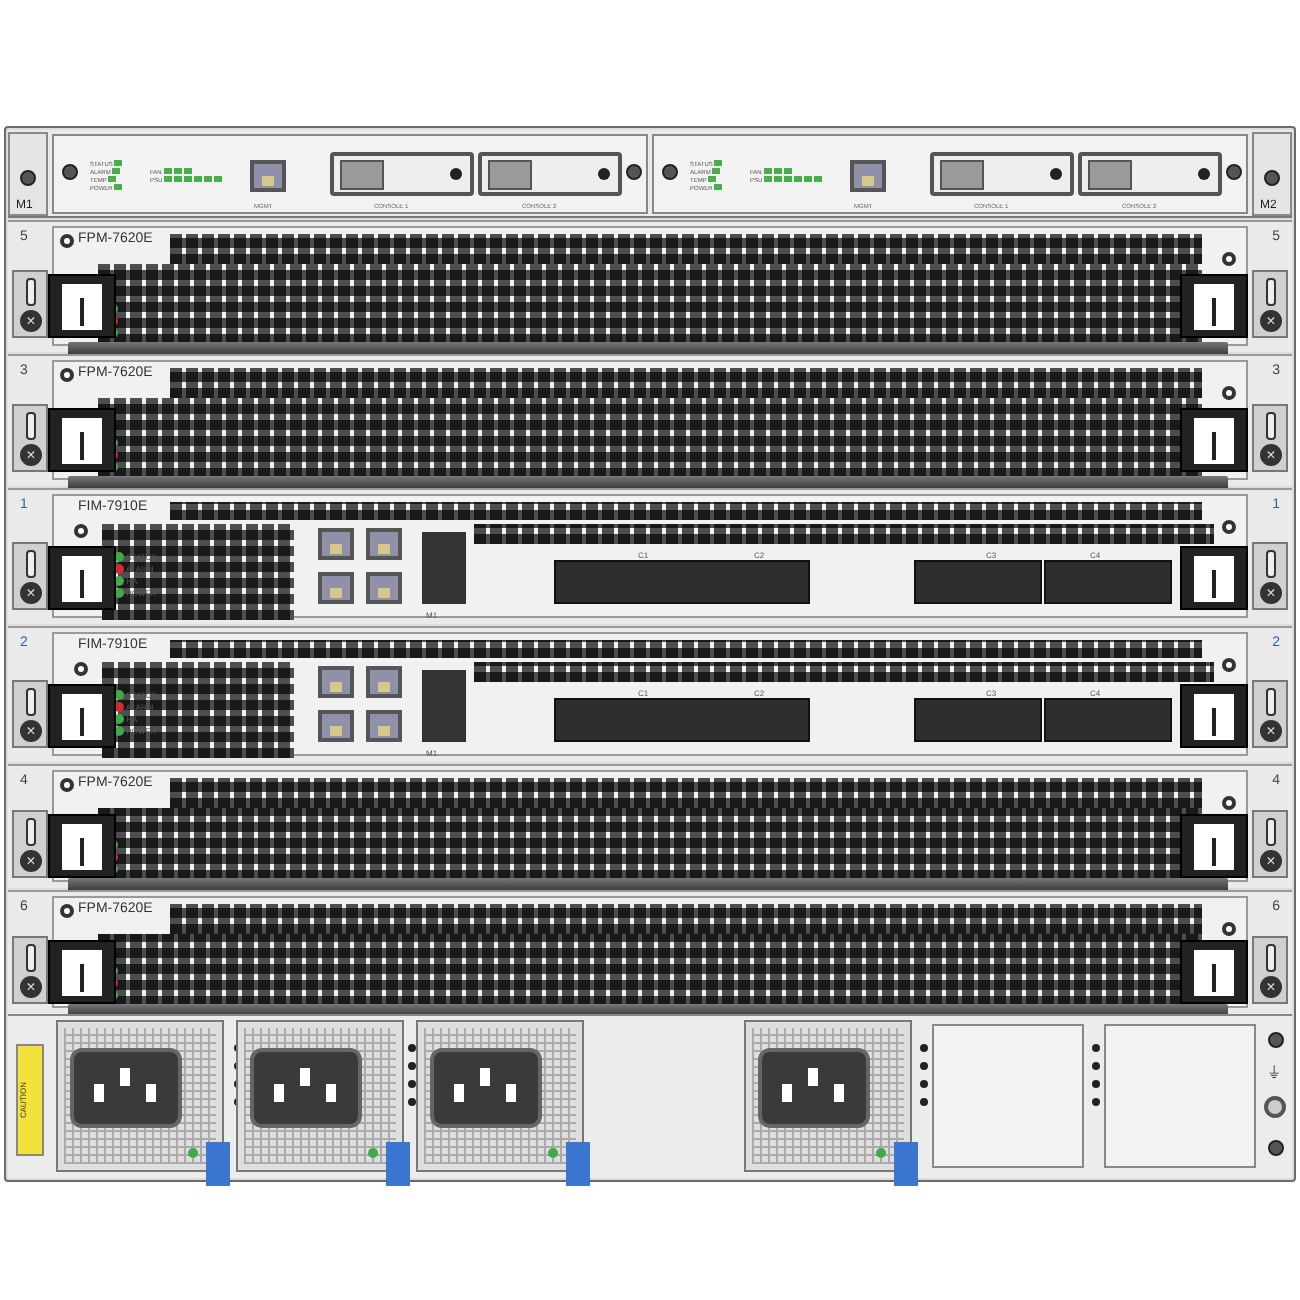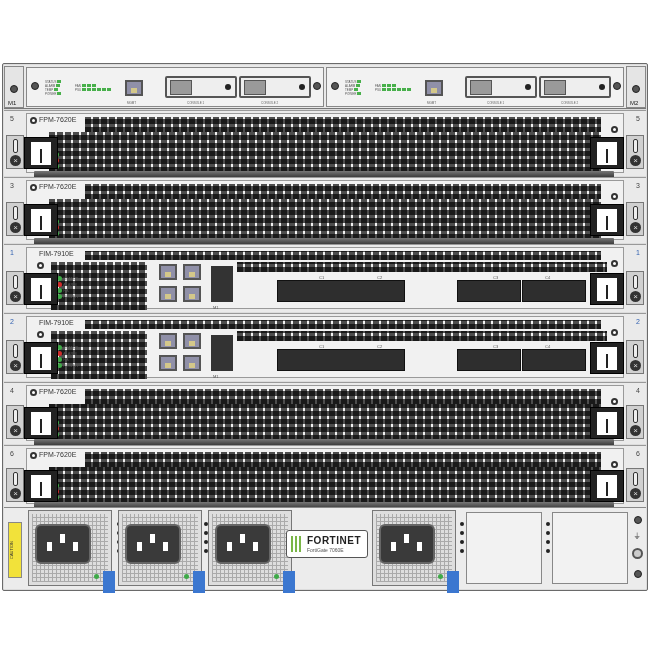--- a/index.html
+++ b/index.html
@@ -433,25 +433,20 @@
       <div class="mesh"></div>
       <div class="socket">
         <div class="p" style="left:10px;top:16px"></div>
           <div class="p" style="left:23px;top:8px"></div>
           <div class="p" style="left:36px;top:16px"></div>
       </div>
       <div class="gled"></div>
       <div class="tab"></div>
     </div>
 
-    <div class="logo">
-      <div class="bars"></div>
-      <span class="brand">FORTINET</span>
-      <span class="model">FortiGate 7060E</span>
-    </div>
 
     <div class="psu" style="left:368px">
       <div class="mesh"></div>
       <div class="socket">
         <div class="p" style="left:10px;top:16px"></div>
           <div class="p" style="left:23px;top:8px"></div>
           <div class="p" style="left:36px;top:16px"></div>
       </div>
       <div class="gled"></div>
       <div class="tab"></div>

